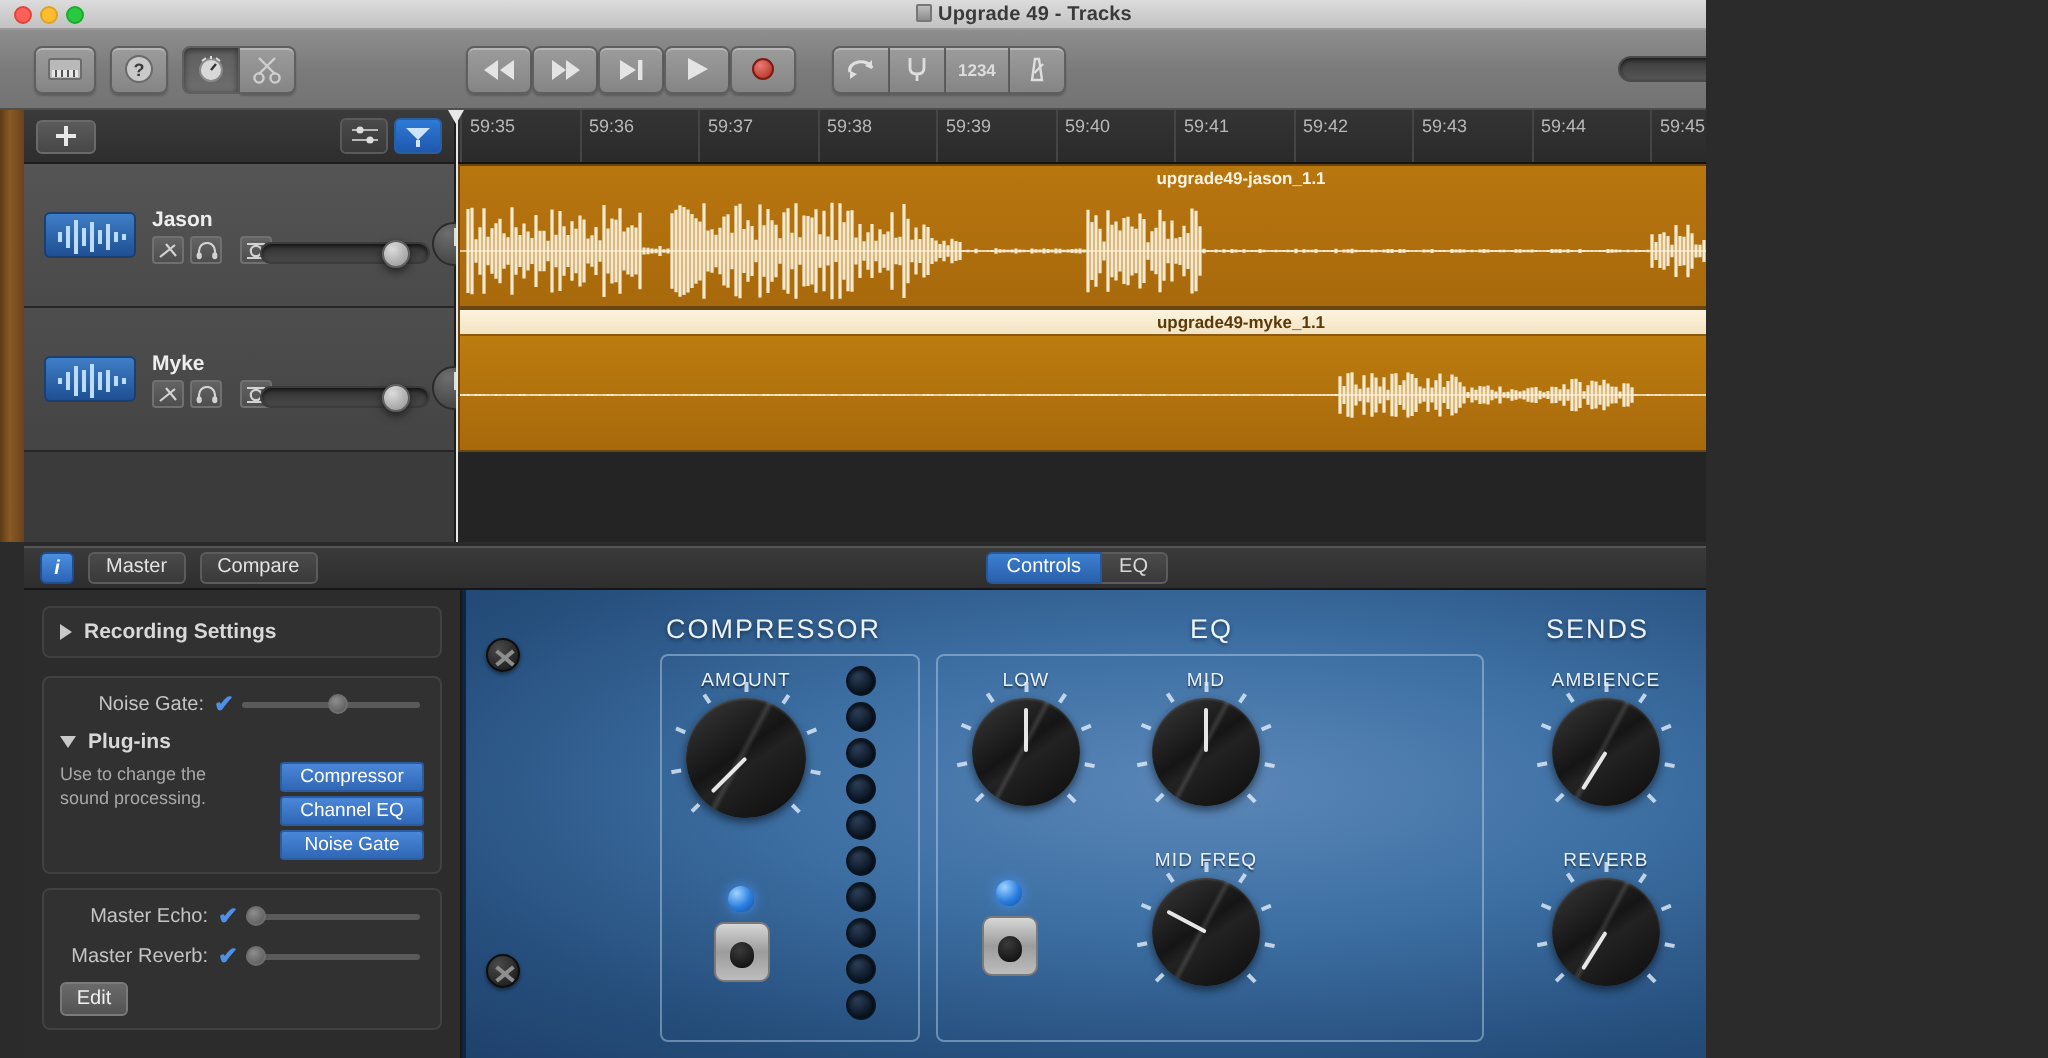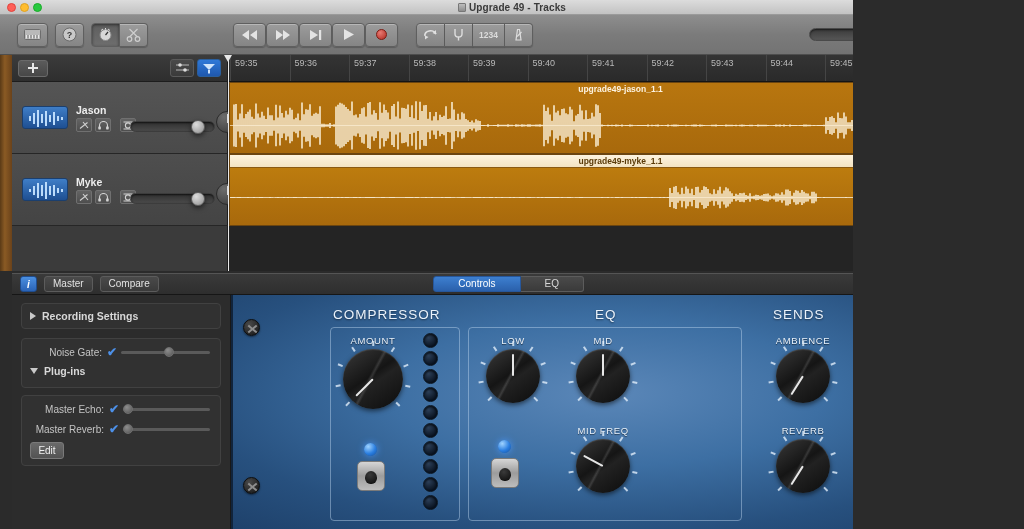--- a/index.html
+++ b/index.html
@@ -245,21 +245,21 @@
     color: #fff; font-size: 10px; font-weight: bold; font-style: italic;
     display: flex; align-items: center; justify-content: center;
   }
   .eb-btn {
     height: 16px; padding: 0 8px; margin-left: 7px; border-radius: 3px;
     background: linear-gradient(#4a4a4a,#3a3a3a); border: 1px solid #5c5c5c;
     color: #e2e2e2; font-size: 10px; line-height: 14px;
   }
   .eb-tabs { margin-left: auto; margin-right: 420px; display: flex; }
   .eb-tab {
-    height: 16px; padding: 0 24px; border: 1px solid #5c5c5c;
+    height: 16px; padding: 0 9px; border: 1px solid #5c5c5c;
     background: linear-gradient(#4a4a4a,#3a3a3a);
     color: #d8d8d8; font-size: 10px; line-height: 14px; text-align: right;
   }
   .eb-tab:first-child { border-radius: 3px 0 0 3px; }
   .eb-tab:last-child { border-radius: 0 3px 3px 0; border-left: none; }
   .eb-tab.sel { background: linear-gradient(#3d7fd0,#2a60ab); border-color: #27579b; color: #fff; }
 
   .editor-body { position: absolute; left: 12px; top: 295px; width: 1000px; height: 234px;
     background: #262626; display: flex; }
 
@@ -694,20 +694,28 @@
           <span class="mini-slider">
               <i class="sk" style="left:48%"></i>
             </span>
         </div>
 
         <div class="disc-row" style="margin-bottom:4px">
           <span class="tri down"></span>
           <span>Plug-ins</span>
         </div>
 
+        <div class="plug-row">
+          <div class="plug-desc">Use to change the sound processing.</div>
+          <div class="plug-list">
+            <div class="plug-item">Compressor</div>
+            <div class="plug-item">Channel EQ</div>
+            <div class="plug-item">Noise Gate</div>
+          </div>
+        </div>
       </div>
 
       <div class="panel" style="margin-top:-2px">
         <div class="set-row">
           <span class="set-label" style="width:74px">Master Echo:</span>
           <span class="chk">✔</span>
           <span class="mini-slider">
               <i class="sk" style="left:0%"></i>
             </span>
         </div>

